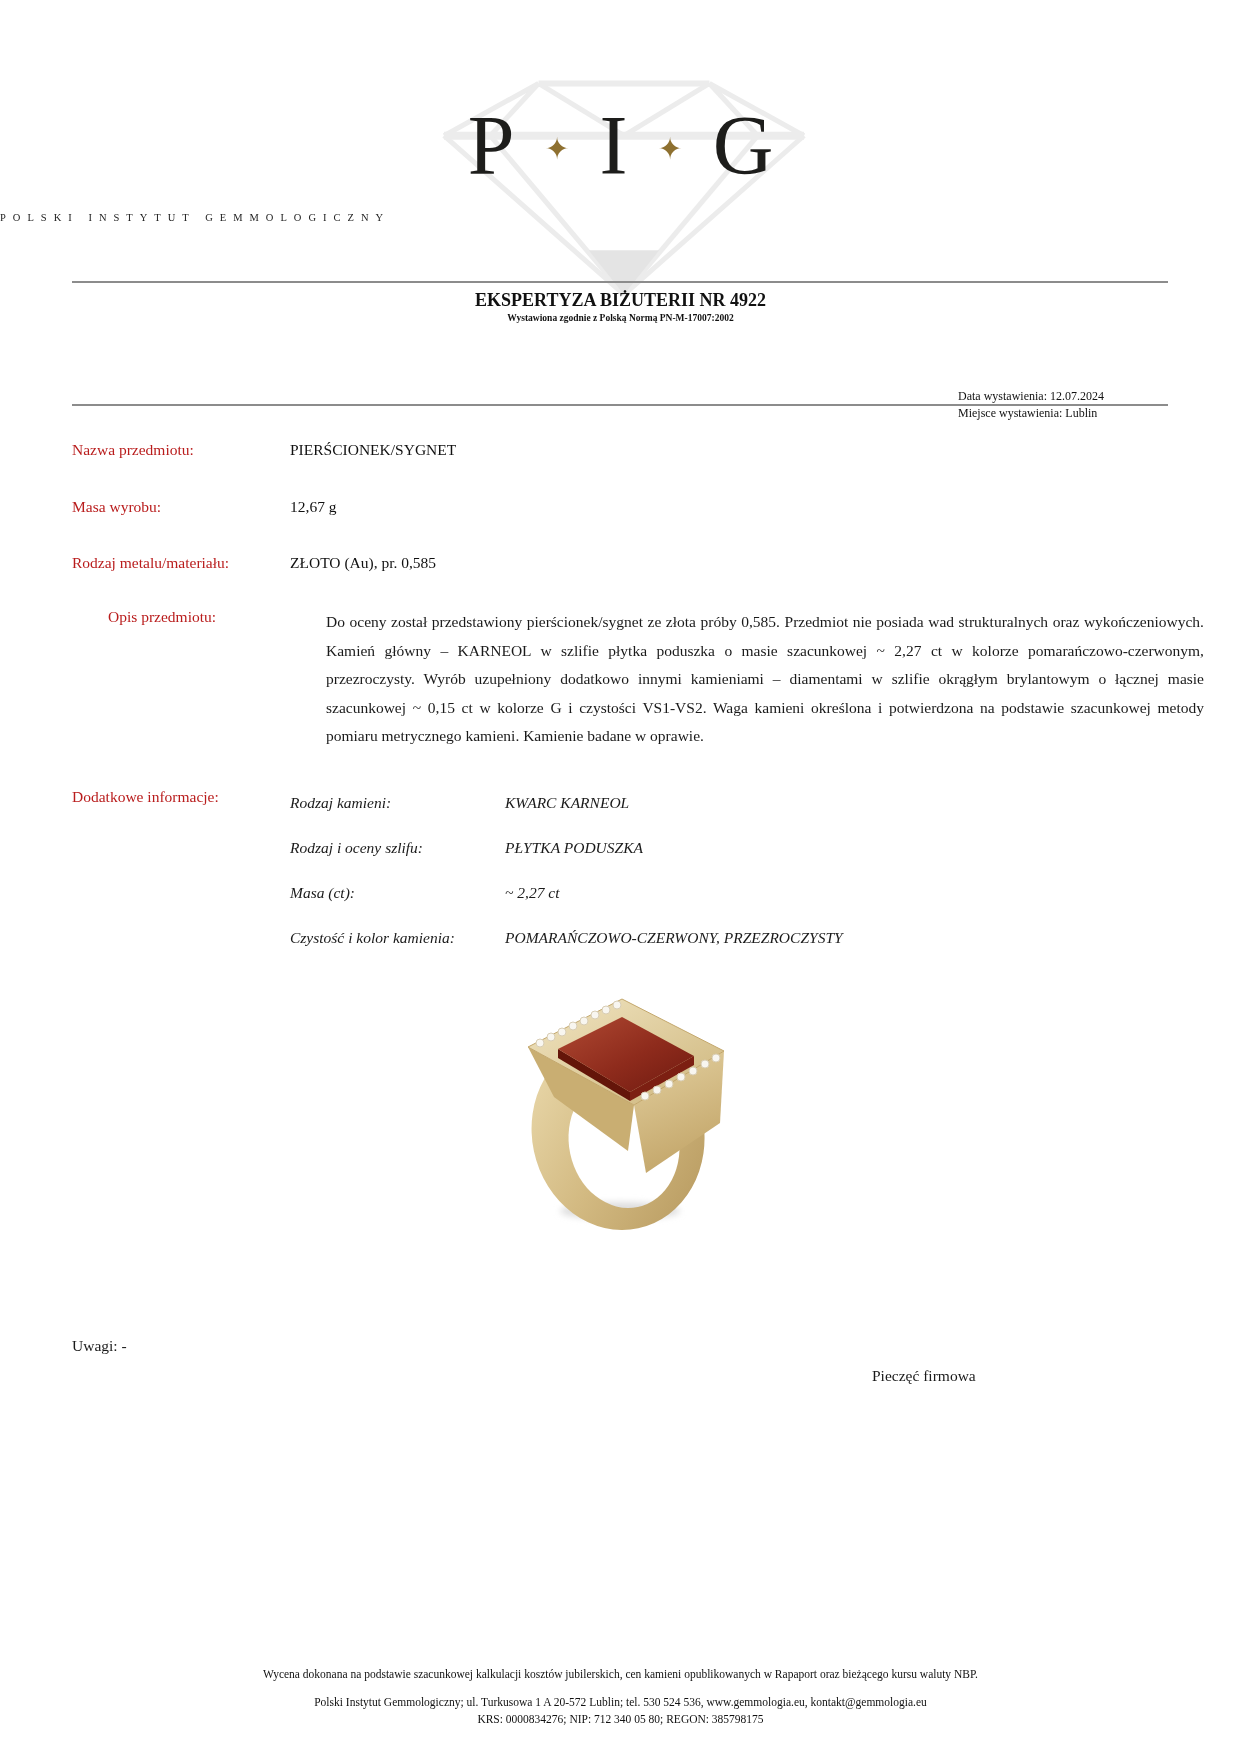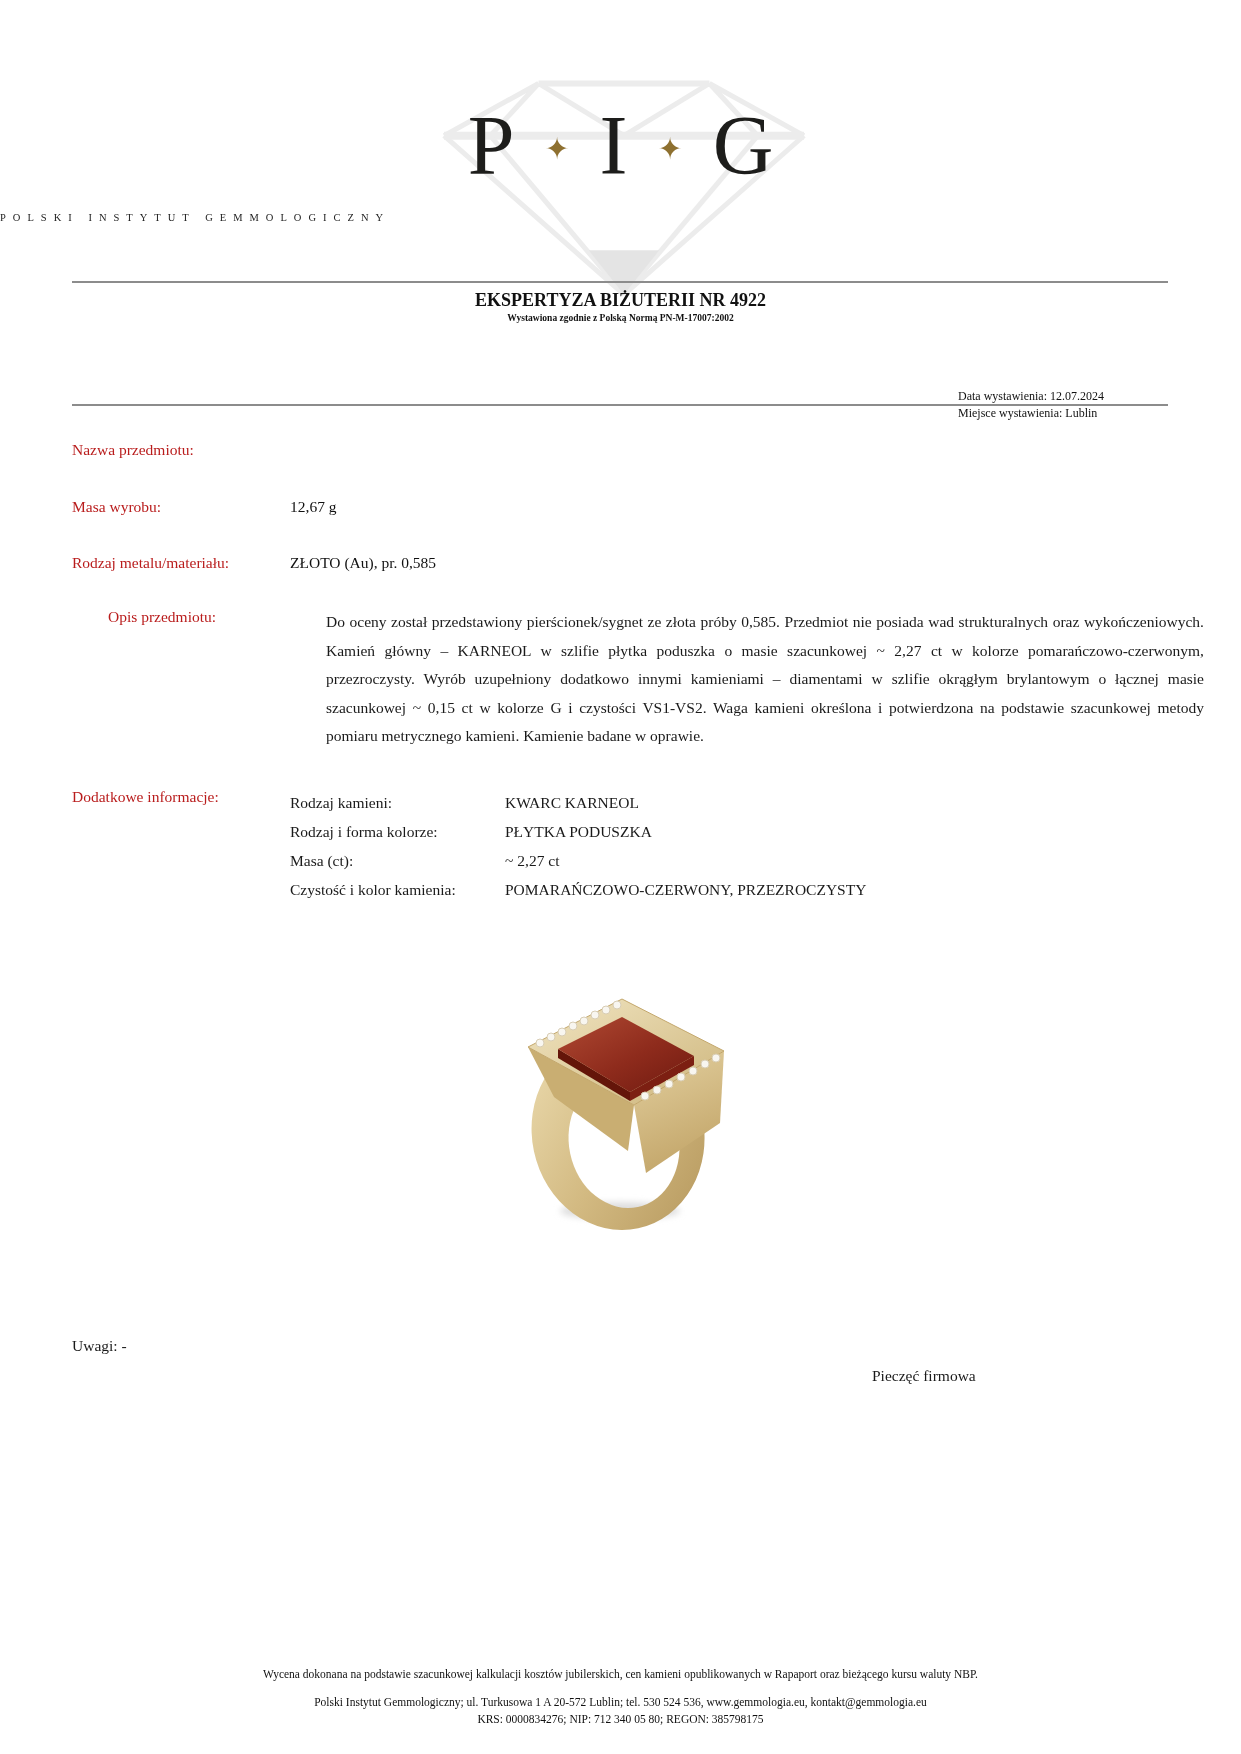--- a/index.html
+++ b/index.html
@@ -21,21 +21,21 @@
   .doc-subtitle{position:absolute;left:0;top:313px;width:100%;text-align:center;font-size:9.5px;font-weight:bold;color:#111;}
   .issue-block{position:absolute;left:958px;top:347px;font-size:12px;line-height:17px;color:#111;margin-top:41px;}
   
   .field-row{position:absolute;left:72px;width:1096px;display:grid;grid-template-columns:218px 1fr;font-size:15.5px;}
   .row-1{top:441px;} .row-2{top:498px;} .row-3{top:554px;} .row-4{top:608px;margin-left:36px;}
   .field-label{color:#b91c1c;}
   .field-value{color:#111;}
   .desc-par{text-align:justify;line-height:28.6px;margin:0;}
   
   .additional{position:absolute;left:72px;top:788px;width:1096px;display:grid;grid-template-columns:218px 1fr;font-size:15.5px;}
-  .sub-table{display:grid;grid-template-columns:215px 1fr;row-gap:0;}
+  .sub-table{display:grid;grid-template-columns:215px 1fr;row-gap:16px;font-style:italic;}
   .sub-table > div{line-height:29px;}
   
   .photo{position:absolute;left:470px;top:945px;width:300px;height:290px;}
   
   .remarks{position:absolute;left:72px;top:1337px;font-size:15.5px;}
   .stamp{position:absolute;left:872px;top:1367px;font-size:15.5px;}
   
   .footer-line{position:absolute;left:0;width:100%;text-align:center;font-size:11.5px;color:#111;margin-top:40px;}
   .f1{top:1628px;} .f2{top:1656px;} .f3{top:1673px;}
 </style>
@@ -77,40 +77,41 @@
   <div class="doc-subtitle">Wystawiona zgodnie z Polską Normą PN-M-17007:2002</div>
   <div class="issue-block">
     <div>Data wystawienia: 12.07.2024</div>
     <div>Miejsce wystawienia: Lublin</div>
   </div>
 
   <div class="rule rule2"></div>
 
   <div class="field-row row-1">
     <span class="field-label">Nazwa przedmiotu:</span>
+    <span class="field-value">PIERŚCIONEK/SYGNET</span>
   </div>
   <div class="field-row row-2">
     <span class="field-label">Masa wyrobu:</span>
     <span class="field-value">12,67 g</span>
   </div>
   <div class="field-row row-3">
     <span class="field-label">Rodzaj metalu/materiału:</span>
     <span class="field-value">ZŁOTO (Au), pr. 0,585</span>
   </div>
   <div class="field-row row-4">
     <span class="field-label">Opis przedmiotu:</span>
     <p class="desc-par">Do oceny został przedstawiony pierścionek/sygnet ze złota próby 0,585. Przedmiot nie posiada wad strukturalnych oraz wykończeniowych. Kamień główny – KARNEOL w szlifie płytka poduszka o masie szacunkowej ~ 2,27 ct w kolorze pomarańczowo-czerwonym, przezroczysty. Wyrób uzupełniony dodatkowo innymi kamieniami – diamentami w szlifie okrągłym brylantowym o łącznej masie szacunkowej ~ 0,15 ct w kolorze G i czystości VS1-VS2. Waga kamieni określona i potwierdzona na podstawie szacunkowej metody pomiaru metrycznego kamieni. Kamienie badane w oprawie.</p>
   </div>
 
   <div class="additional">
     <span class="field-label">Dodatkowe informacje:</span>
     <div class="sub-table">
       <div>Rodzaj kamieni:</div>
       <div>KWARC KARNEOL</div>
-      <div>Rodzaj i forma kolorze:</div>
+      <div>Rodzaj i oceny szlifu:</div>
       <div>PŁYTKA PODUSZKA</div>
       <div>Masa (ct):</div>
       <div>~ 2,27 ct</div>
       <div>Czystość i kolor kamienia:</div>
       <div>POMARAŃCZOWO-CZERWONY, PRZEZROCZYSTY</div>
     </div>
   </div>
 
   <svg class="photo" viewBox="0 0 300 290" role="img">
     <defs>

